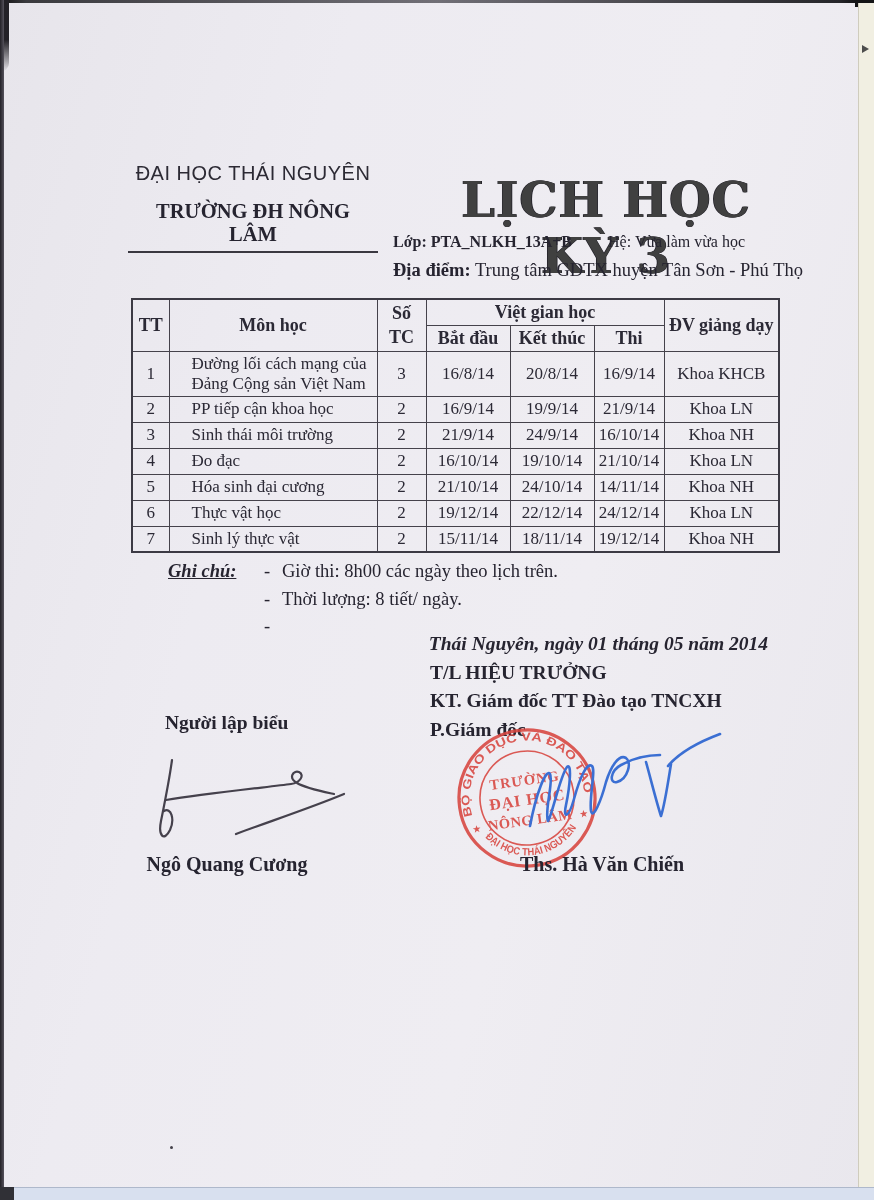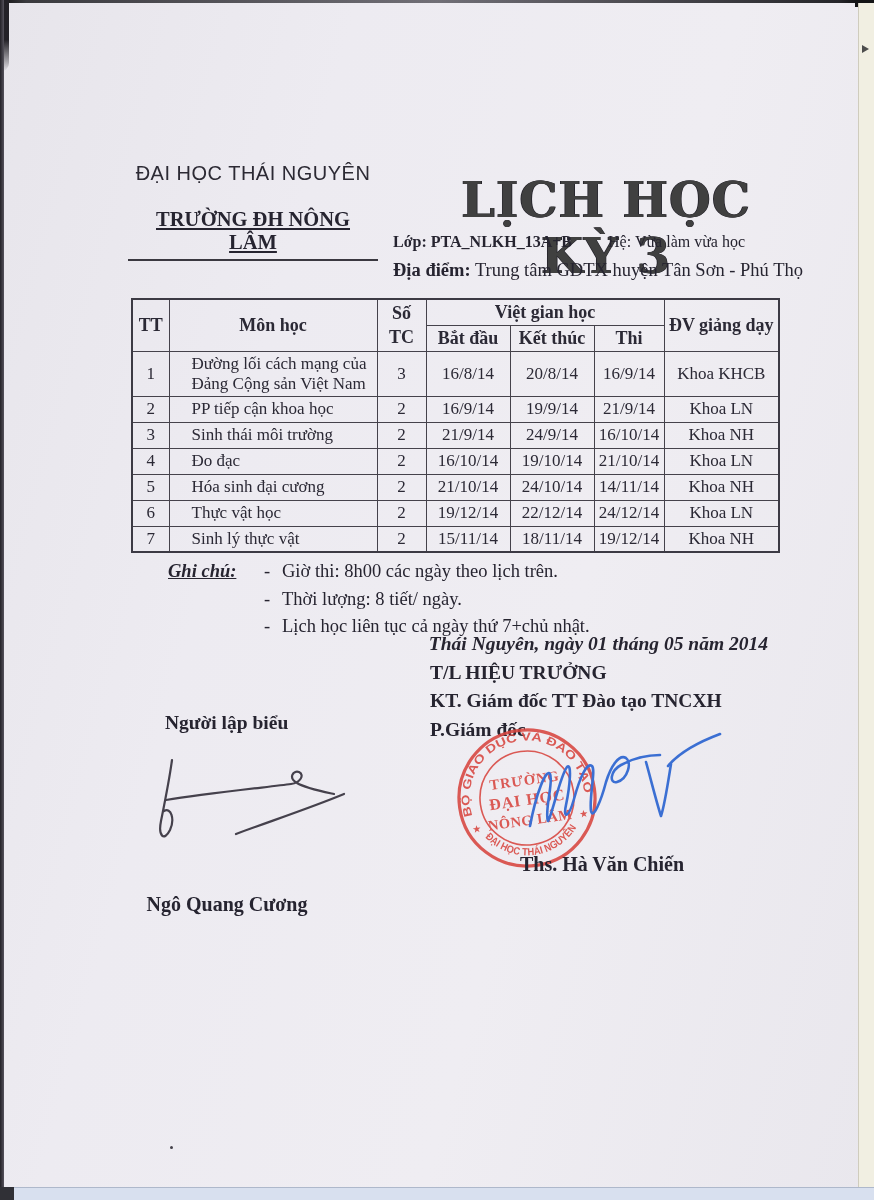--- a/index.html
+++ b/index.html
@@ -24,21 +24,21 @@
   .edge-left{top:0;left:0;bottom:0;width:4px;background:linear-gradient(to right,#232127,#55525c);}
   .strip-right{top:3px;right:0;bottom:13px;width:16px;background:var(--strip_right);border-left:1px solid #cfccbd;}
   .mark-right{top:45px;right:5px;width:0;height:0;border-top:4px solid transparent;border-bottom:4px solid transparent;border-left:7px solid #4d4d4d;}
   .strip-bottom{left:0;right:0;bottom:0;height:13px;background:var(--strip_bottom);border-top:1px solid #aeb8cb;}
   .corner-bl{left:0;bottom:0;width:14px;height:13px;background:#303036;}
   .speck{left:170px;top:1146px;width:3px;height:3px;border-radius:50%;background:#44414a;}
 
   
   .uni-block{left:128px;top:162px;width:250px;text-align:center;}
   .uni-line1{font-family:"Liberation Sans",sans-serif;font-size:20px;letter-spacing:.5px;color:#2c2a34;}
-  .uni-line2{display:inline-block;margin-top:23px;font-weight:bold;font-size:20.5px;padding:0 4px 5px 4px;border-bottom:2px solid #3a3840;text-decoration:underline;}
+  .uni-line2{display:inline-block;margin-top:15px;font-weight:bold;font-size:20.5px;padding:0 4px 5px 4px;border-bottom:2px solid #3a3840;}
   .doc-title{left:438px;top:172px;width:336px;text-align:center;
     font-family:"DejaVu Serif",serif;font-weight:bold;font-size:48px;letter-spacing:1px;color:#404040;
     text-shadow:.7px 0 0 #1f1d26,-.7px 0 0 #1f1d26;}
   .class-line{left:393px;top:233px;font-size:16px;white-space:nowrap;}
   .class-bold{font-weight:bold;}
   .sys-part{margin-left:32px;}
   .loc-line{left:393px;top:260px;font-size:18.5px;white-space:nowrap;}
   .loc-label{font-weight:bold;}
 
   
@@ -58,21 +58,21 @@
   .note-row{display:flex;line-height:27.5px;}
   .note-label{width:84px;font-weight:bold;font-style:italic;text-decoration:underline;}
   .note-dash{width:30px;text-align:center;}
 
   
   .date-line{left:410px;top:633px;width:358px;text-align:right;font-style:italic;font-weight:bold;font-size:19.5px;}
   .sign-title{left:430px;width:336px;font-weight:bold;font-size:19.5px;}
   .t1{top:662px;} .t2{top:690px;} .t3{top:719px;}
   .left-title{left:165px;top:712px;font-weight:bold;font-size:19.5px;}
   .name{font-weight:bold;font-size:20px;text-align:center;}
-  .left-name{left:132px;top:853px;width:190px;margin-top:40px;}
+  .left-name{left:132px;top:853px;width:190px;}
   .right-name{left:492px;top:853px;width:220px;}
 
   .stamp-svg{left:449px;top:722px;}
   .sig-blue{left:520px;top:724px;z-index:5;}
   .sig-dark{left:148px;top:750px;}
 </style>
 </head>
 <body>
 
 <div class="abs edge-top"></div>
@@ -205,21 +205,20 @@
     <span class="note-text">Giờ thi: 8h00 các ngày theo lịch trên.</span>
   </div>
   <div class="note-row">
     <span class="note-label"></span>
     <span class="note-dash">-</span>
     <span class="note-text">Thời lượng: 8 tiết/ ngày.</span>
   </div>
   <div class="note-row">
     <span class="note-label"></span>
     <span class="note-dash">-</span>
-    <span class="note-text">Lịch học liên tục cả ngày thứ 7+chủ nhật.</span>
   </div>
 </div>
 
 <div class="abs date-line">Thái Nguyên, ngày 01 tháng 05 năm 2014</div>
 <div class="abs sign-title t1">T/L HIỆU TRƯỞNG</div>
 <div class="abs sign-title t2">KT. Giám đốc TT Đào tạo TNCXH</div>
 <div class="abs sign-title t3">P.Giám đốc</div>
 <div class="abs left-title">Người lập biểu</div>
 
 <svg class="abs stamp-svg" width="156" height="152" viewBox="-78 -76 156 152">

